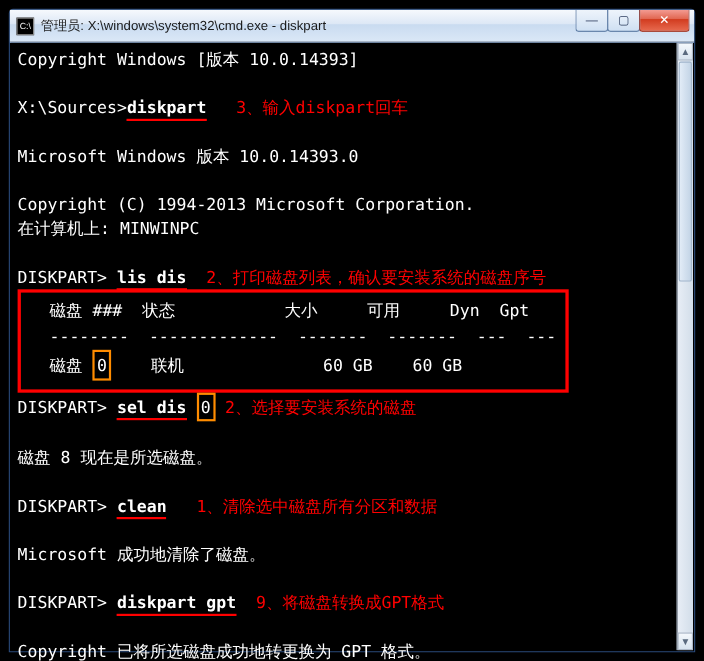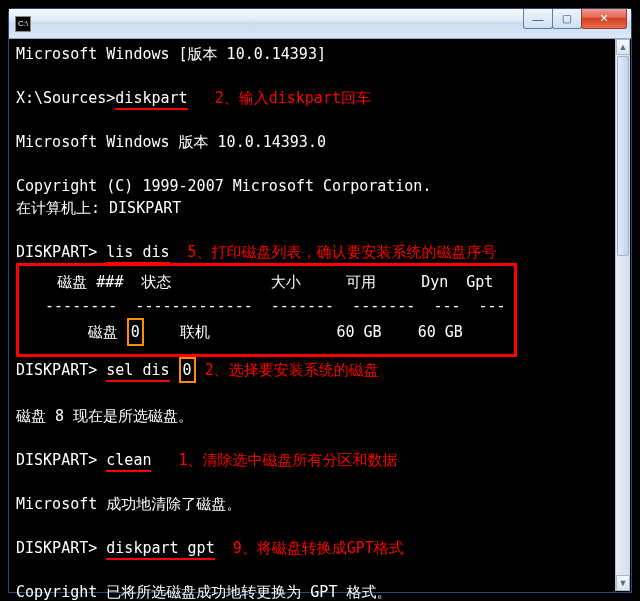--- a/index.html
+++ b/index.html
@@ -79,54 +79,54 @@
     right: 1px; top: 30px; bottom: 1px;
     width: 15px;
     background: linear-gradient(90deg,#e8eef6,#d2dde9);
     border-left: 1px solid #b8c5d6;
   }
   .sbtn { height: 16px; background: linear-gradient(#f4f8fc,#d7e3ef); border:1px solid #aeb9c8; display:flex;align-items:center;justify-content:center;font-size:9px;color:#5a6a7f;}
   .sthumb { position:absolute; left:1px; right:1px; top:17px; height: 200px; background: linear-gradient(90deg,#e2ecf7,#c3d4e6); border:1px solid #9fb4cb; border-radius:2px;}
   .sbtn.bot { position:absolute; bottom:0; left:0; right:0;}
 
   .red { color: #ff0000; }
-  .ul-red { border-bottom: 2px solid #ff0000; padding-bottom: 1px; }
+  .ul-red { border-bottom: 2px solid #ff0000; padding-bottom: 1px; font-weight: bold; }
   .box-or  { border: 2px solid #ff8c00; display: inline-block; padding: 0 2px; }
 
   .tableBox {
     display: inline-block;
     border: 3px solid #ff0000;
     padding: 4px 8px 8px 8px;
     line-height: 24px;
-    text-align: center;
   }
 </style>
 </head>
 <body>
 
 <div class="window">
   <div class="titlebar">
     <span class="sysicon">C:\</span>
+    <span class="title">管理员: X:\windows\system32\cmd.exe - diskpart</span>
     <div class="winbtns">
       <div class="winbtn">—</div>
       <div class="winbtn">▢</div>
       <div class="winbtn close">✕</div>
     </div>
   </div>
 
-  <div class="term"><span>Microsoft Windows [版本 10.0.14393]</span>
+  <div class="term"><span>Copyright Windows [版本 10.0.14393]</span>
 
-<span>X:\Sources&gt;</span><span class="ul-red">diskpart</span>   <span class="red">2、输入diskpart回车</span>
+<span>X:\Sources&gt;</span><span class="ul-red">diskpart</span>   <span class="red">3、输入diskpart回车</span>
 
 <span>Microsoft Windows 版本 10.0.14393.0</span>
 
-<span>Copyright (C) 1999-2007 Microsoft Corporation.</span>
-<span>在计算机上: DISKPART</span>
+<span>Copyright (C) 1994-2013 Microsoft Corporation.</span>
+<span>在计算机上: MINWINPC</span>
 
-<span>DISKPART&gt;</span> <span class="ul-red">lis dis</span>  <span class="red">5、打印磁盘列表，确认要安装系统的磁盘序号</span>
+<span>DISKPART&gt;</span> <span class="ul-red">lis dis</span>  <span class="red">2、打印磁盘列表，确认要安装系统的磁盘序号</span>
 <span class="tableBox"><span>  磁盘 ###  状态           大小     可用     Dyn  Gpt</span>
 <span>  --------  -------------  -------  -------  ---  ---</span>
 <span><span>  磁盘 </span><span class="box-or">0</span><span>    联机              60 GB    60 GB</span></span></span>
 <span>DISKPART&gt;</span> <span class="ul-red">sel dis</span> <span class="box-or">0</span> <span class="red">2、选择要安装系统的磁盘</span>
 
 <span>磁盘 8 现在是所选磁盘。</span>
 
 <span>DISKPART&gt;</span> <span class="ul-red">clean</span>   <span class="red">1、清除选中磁盘所有分区和数据</span>
 
 <span>Microsoft 成功地清除了磁盘。</span>

